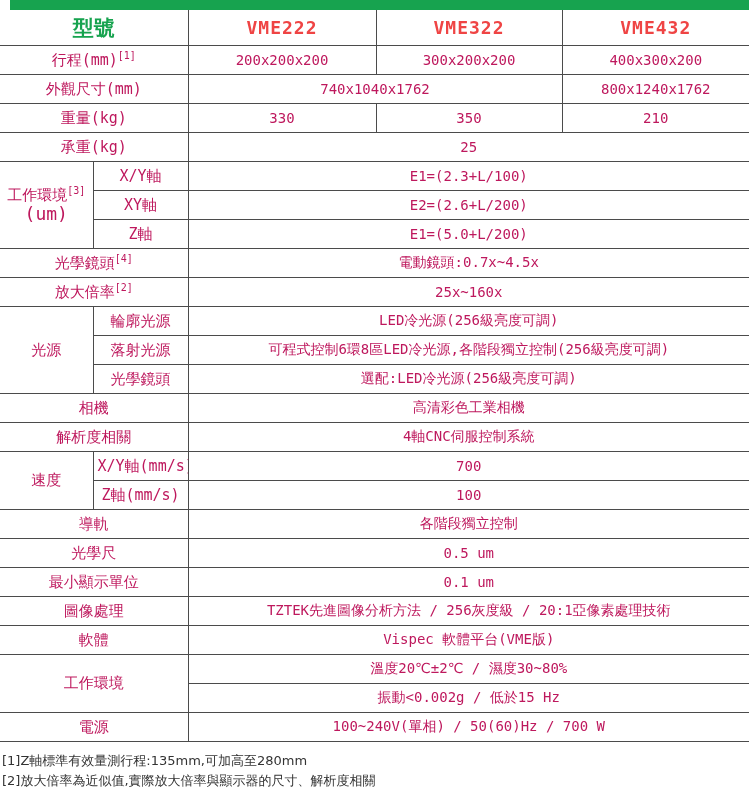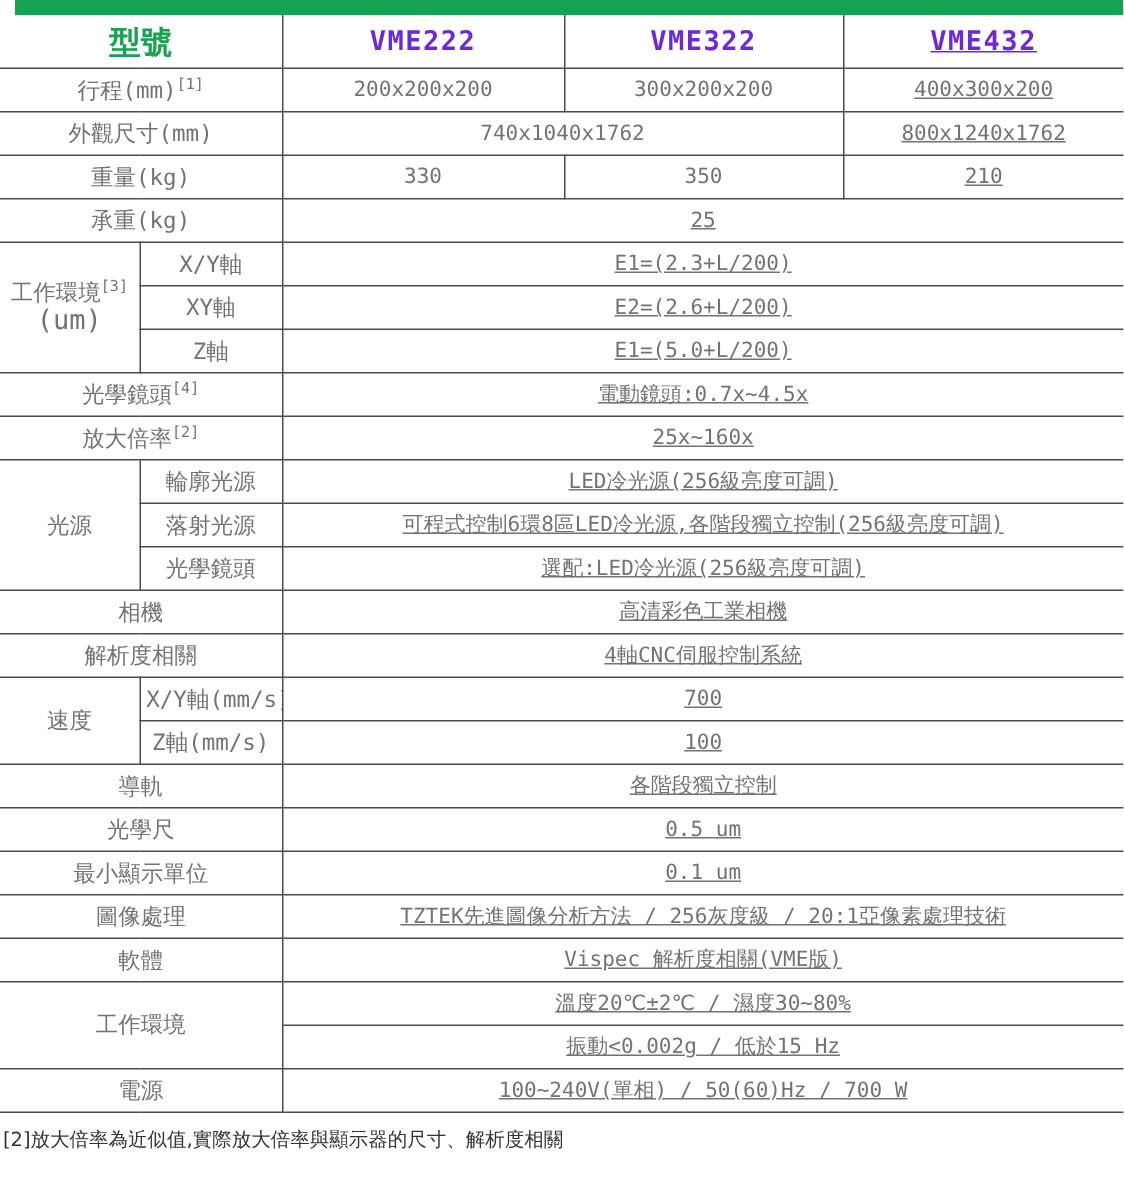--- a/index.html
+++ b/index.html
@@ -18,39 +18,39 @@
     table-layout: fixed;
     width: 749px;
   }
   td {
     border: 1px solid #4b4b4b;
     text-align: center;
     vertical-align: middle;
     height: 26px;
     padding: 1px 4px;
     font-size: 14px;
-    color: #737373;
+    color: #be185d;
     font-family: "DejaVu Sans Mono", "DejaVu Sans", sans-serif;
     overflow: hidden;
     white-space: nowrap;
   }
   td.nl { border-left: none; }
-  td.nr { border-right: none; text-decoration: underline; }
+  td.nr { border-right: none; }
   td.nt { border-top: none; }
   td.label { font-size: 15px; }
   tr.header-row td { height: 33px; }
   td.model-label {
     font-size: 21px;
     font-weight: 700;
     color: #17a34f;
   }
   td.model-name {
     font-size: 18px;
     font-weight: 700;
-    color: #6d28d9;
+    color: #ef4444;
     letter-spacing: 1px;
   }
   sup { font-size: 10px; line-height: 0; }
   .unit-line { font-size: 18px; margin-top: -2px; }
   .footnotes {
     margin: 9px 0 0 2px;
     font-size: 13px;
     line-height: 19.5px;
     color: #333333;
   }
@@ -101,21 +101,21 @@
         <td colspan="2" class="nl label">承重(kg)</td>
         <td colspan="3" class="nr">25</td>
       </tr>
 
       <tr>
         <td rowspan="3" class="nl label">
           <div><span>工作環境</span><sup>[3]</sup></div>
           <div class="unit-line">(um)</div>
         </td>
         <td class="label">X/Y軸</td>
-        <td colspan="3" class="nr">E1=(2.3+L/200)</td>
+        <td colspan="3" class="nr">E1=(2.3+L/100)</td>
       </tr>
       <tr>
         <td class="label">XY軸</td>
         <td colspan="3" class="nr">E2=(2.6+L/200)</td>
       </tr>
       <tr>
         <td class="label">Z軸</td>
         <td colspan="3" class="nr">E1=(5.0+L/200)</td>
       </tr>
 
@@ -178,35 +178,36 @@
         <td colspan="3" class="nr">0.1 um</td>
       </tr>
 
       <tr>
         <td colspan="2" class="nl label">圖像處理</td>
         <td colspan="3" class="nr">TZTEK先進圖像分析方法 / 256灰度級 / 20:1亞像素處理技術</td>
       </tr>
 
       <tr>
         <td colspan="2" class="nl label">軟體</td>
-        <td colspan="3" class="nr">Vispec 解析度相關(VME版)</td>
+        <td colspan="3" class="nr">Vispec 軟體平台(VME版)</td>
       </tr>
 
       <tr>
         <td colspan="2" rowspan="2" class="nl label">工作環境</td>
         <td colspan="3" class="nr">溫度20℃±2℃ / 濕度30~80%</td>
       </tr>
       <tr>
         <td colspan="3" class="nr">振動&lt;0.002g / 低於15 Hz</td>
       </tr>
 
       <tr>
         <td colspan="2" class="nl label">電源</td>
         <td colspan="3" class="nr">100~240V(單相) / 50(60)Hz / 700 W</td>
       </tr>
     </tbody>
   </table>
 
   <div class="footnotes">
+    <div>[1]Z軸標準有效量測行程:135mm,可加高至280mm</div>
     <div>[2]放大倍率為近似值,實際放大倍率與顯示器的尺寸、解析度相關</div>
 
   </div>
 </div>
 
 </body></html>

